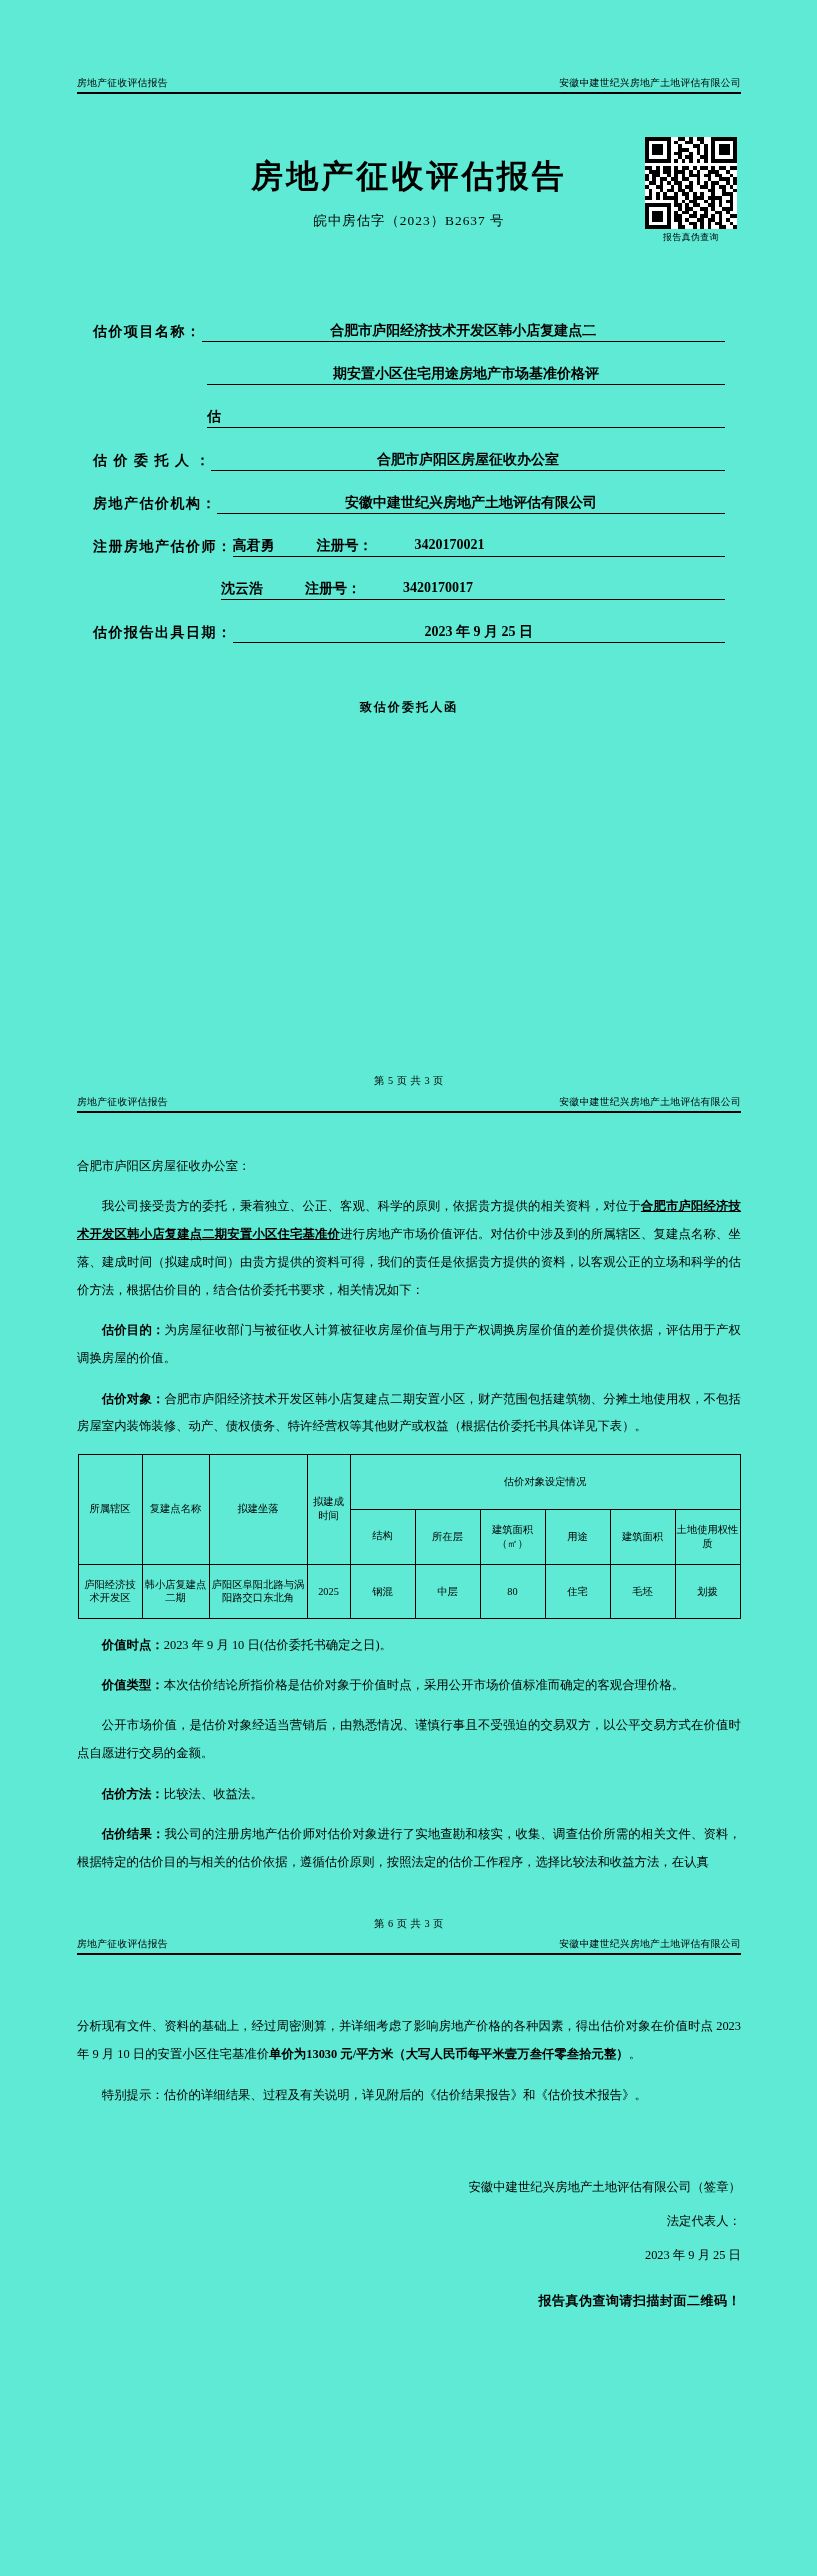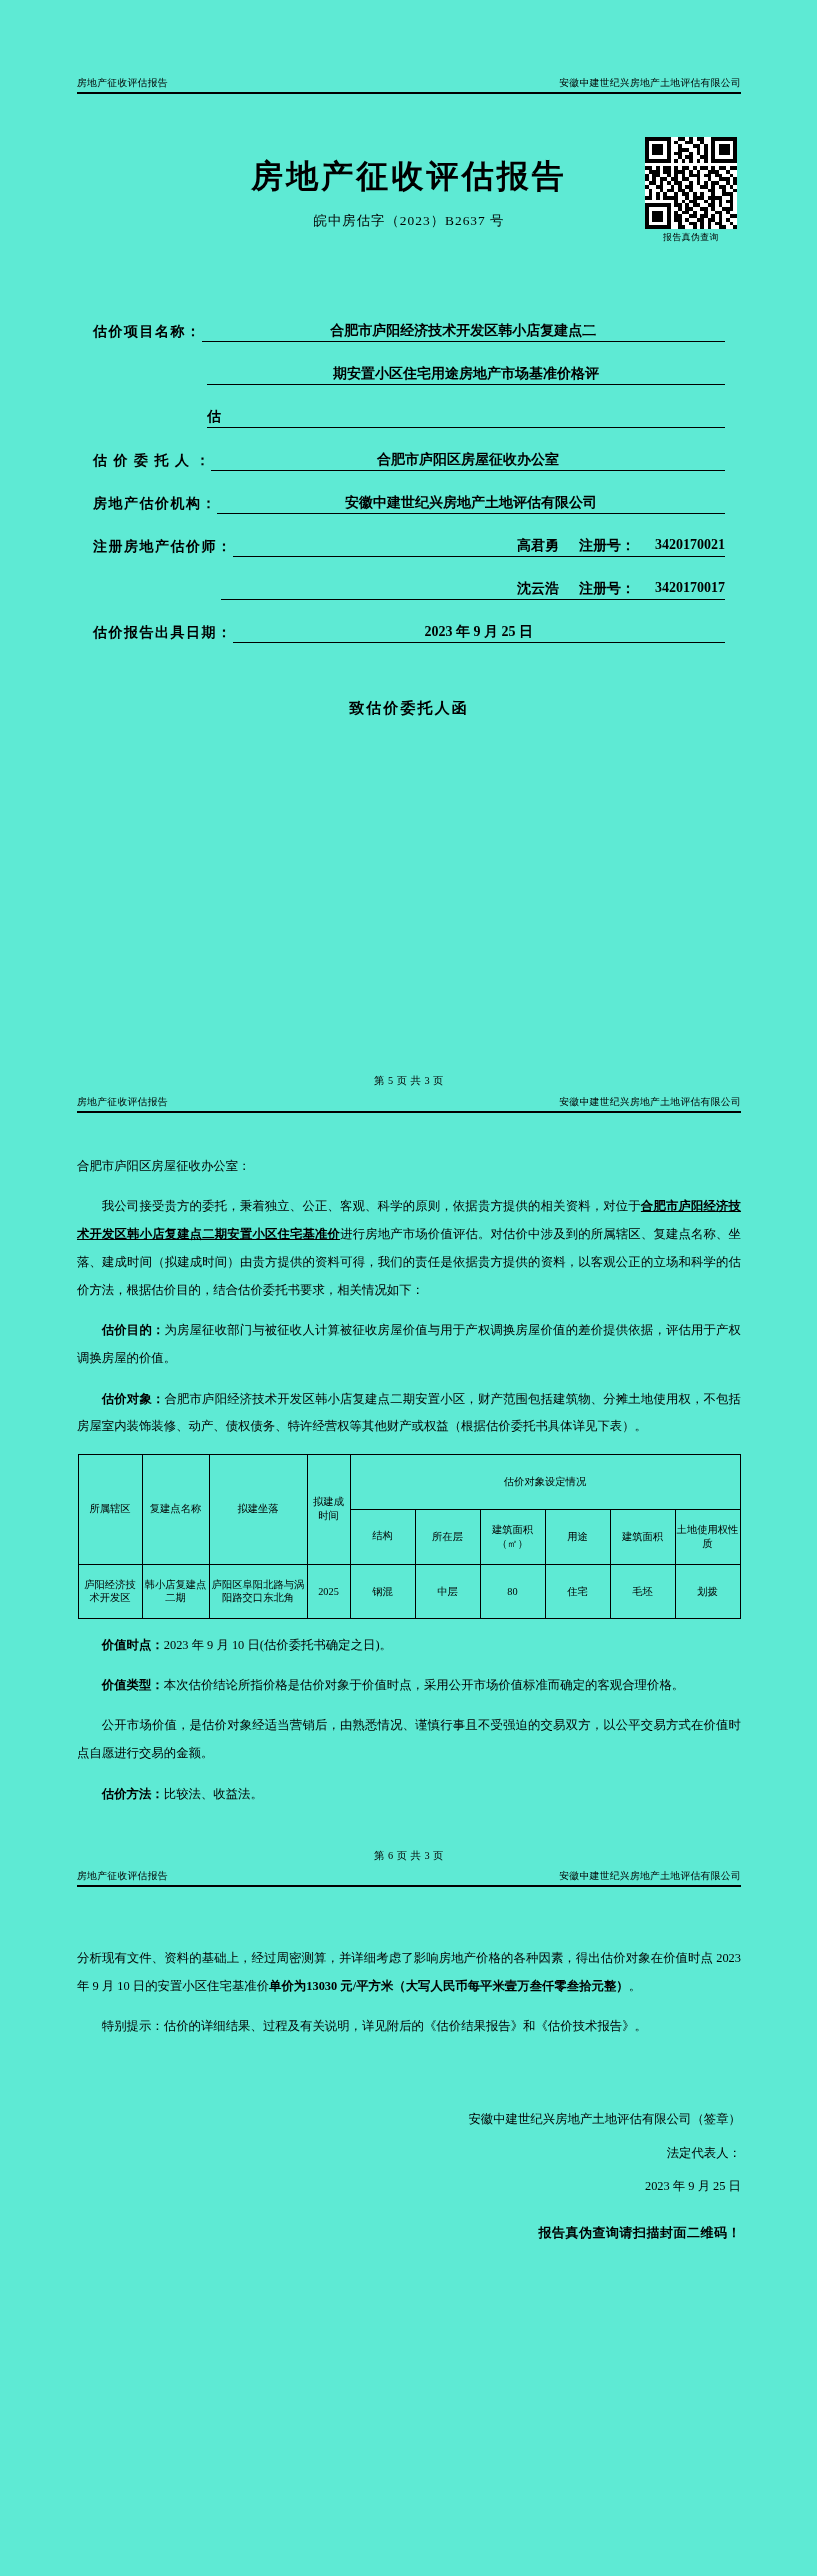--- a/index.html
+++ b/index.html
@@ -99,27 +99,27 @@
   .form-cont .form-value{flex:1 1 auto;}
   .sub-row{
     display:flex;
     align-items:flex-end;
     margin-bottom:23px;
     font-weight:bold;
   }
   .sub-row .pad{flex:0 0 128px;}
   .reg-line{
     display:flex;
-    justify-content:flex-end;
-    gap:20px;
+    justify-content:flex-start;
+    gap:42px;
     width:100%;
   }
   .letter-title{
     text-align:center;
-    font-size:15px;
+    font-size:12px;
     font-weight:bold;
     letter-spacing:2.1px;
     margin-top:56px;
   }
   
   .body-wrap{
     padding:0 77px;
     font-size:12.4px;
     line-height:2.25;
     text-align:justify;
@@ -486,20 +486,21 @@
     </table>
 
     <p class="p-indent"><span class="b">价值时点：</span><span>2023 年 9 月 10 日(估价委托书确定之日)。</span></p>
 
     <p class="p-indent"><span class="b">价值类型：</span><span>本次估价结论所指价格是估价对象于价值时点，采用公开市场价值标准而确定的客观合理价格。</span></p>
 
     <p class="p-indent">公开市场价值，是估价对象经适当营销后，由熟悉情况、谨慎行事且不受强迫的交易双方，以公平交易方式在价值时点自愿进行交易的金额。</p>
 
     <p class="p-indent"><span class="b">估价方法：</span><span>比较法、收益法。</span></p>
 
+    <p class="p-indent"><span class="b">估价结果：</span><span>我公司的注册房地产估价师对估价对象进行了实地查勘和核实，收集、调查估价所需的相关文件、资料，根据特定的估价目的与相关的估价依据，遵循估价原则，按照法定的估价工作程序，选择比较法和收益方法，在认真</span></p>
 
   </div>
 
   <div class="spacer-s"></div>
 </div>
 
 <div class="page">
 
   <div class="pagenum">第 6 页 共 3 页</div>
 

